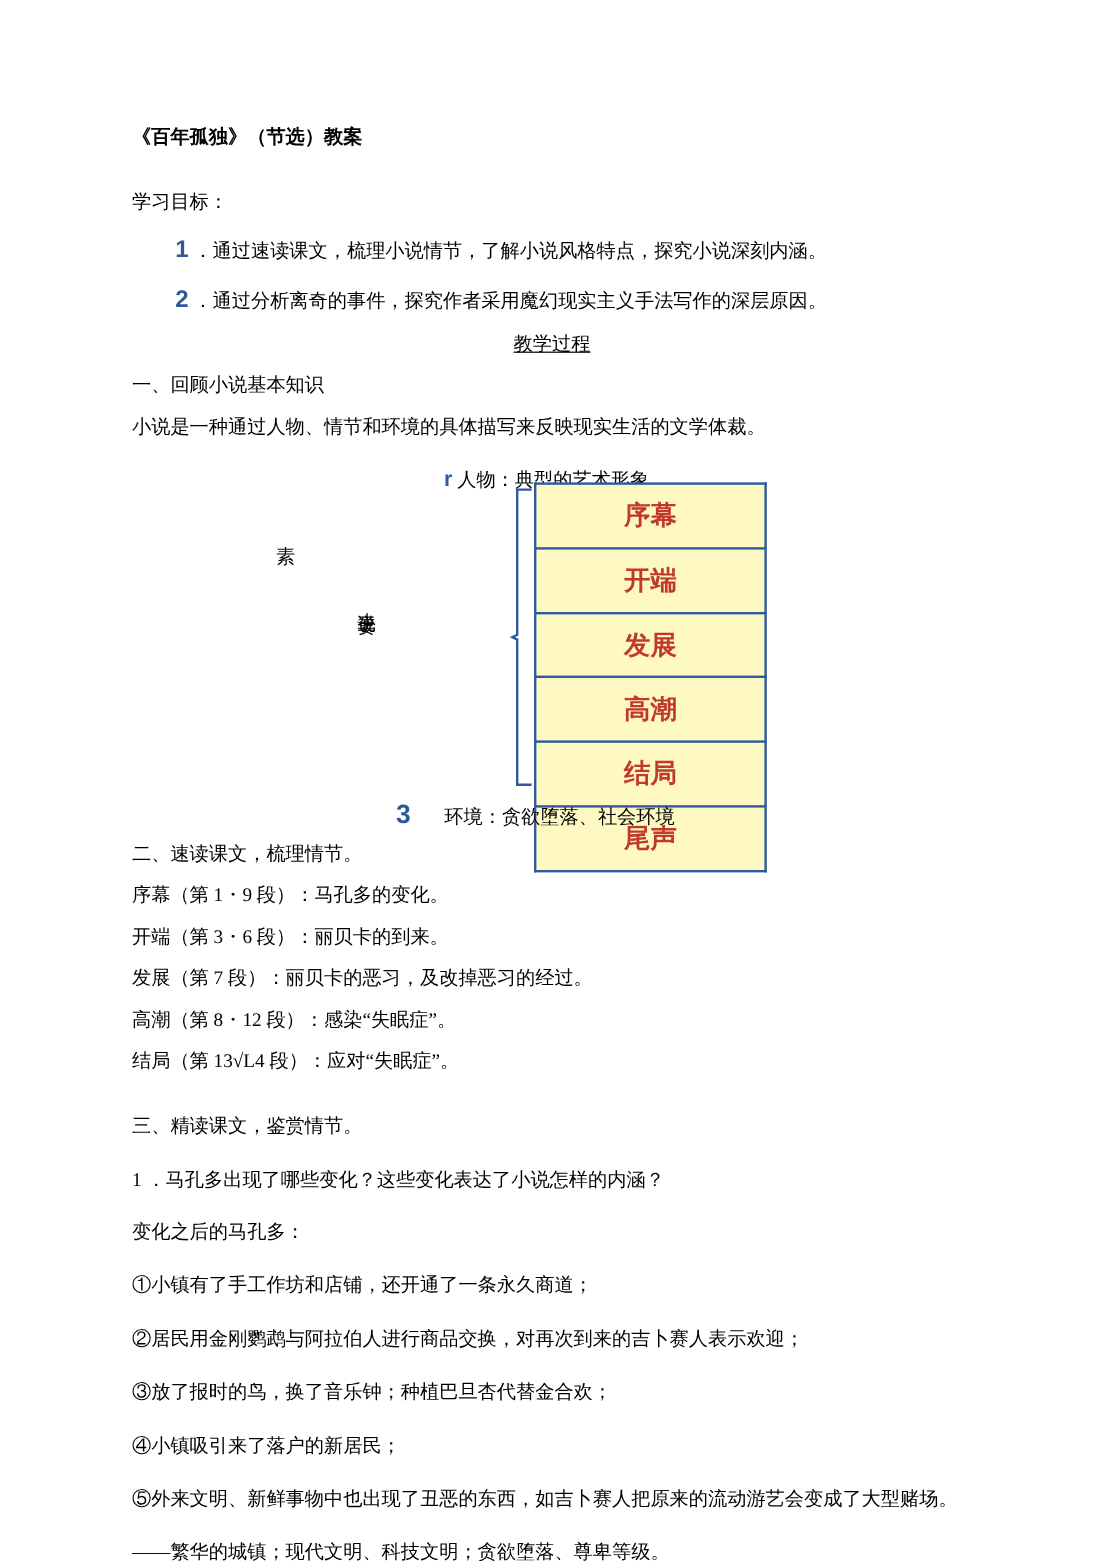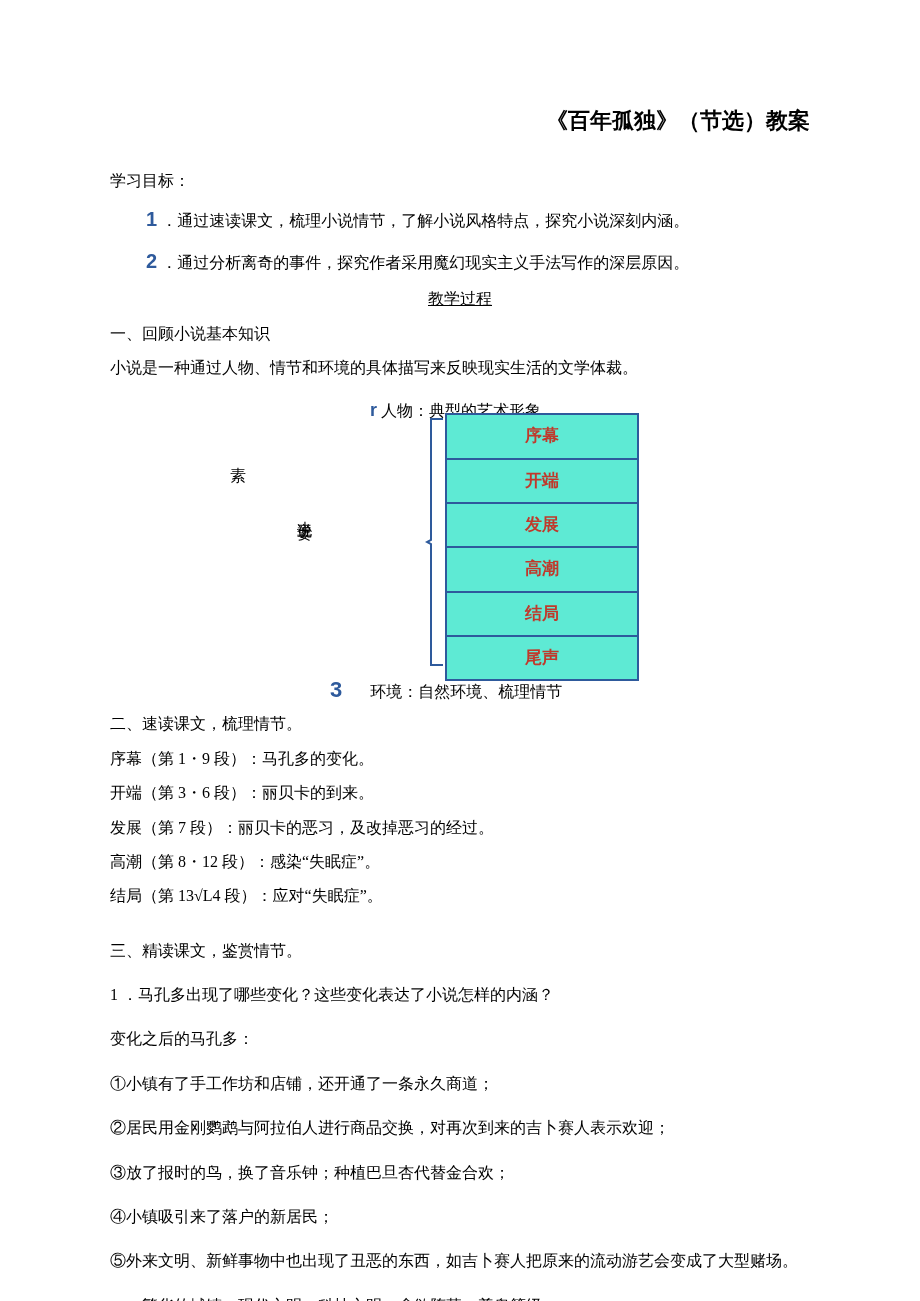--- a/index.html
+++ b/index.html
@@ -9,22 +9,22 @@
       padding: 0;
       width: 920px;
       color: #000;
       font-size: 16px;
       line-height: 1.9;
     }
     .page {
       padding: 100px 110px 60px 110px;
     }
     .title {
-      text-align: right;
-      font-size: 22px;
+      text-align: left;
+      font-size: 16px;
       font-weight: bold;
       margin-bottom: 24px;
       font-family: "SimHei", "黑体", sans-serif;
     }
     .subtitle-centered {
       text-align: center;
       margin: 4px 0;
       text-decoration: underline;
     }
     .goal-item {
@@ -83,22 +83,22 @@
       border-collapse: collapse;
     }
     .plot-table td {
       border: 2px solid #2e5a9c;
       width: 190px;
       padding: 5px 0;
       text-align: center;
       font-family: "SimHei", "黑体", sans-serif;
       font-weight: bold;
       color: #c0392b;
-      font-size: 17px;
-      background: #5eead4;
+      font-size: 22px;
+      background: #fef9c3;
     }
     .env-row {
       position: absolute;
       top: 280px;
       left: 220px;
       display: flex;
       align-items: baseline;
     }
     .env-num {
       font-family: Arial, sans-serif;
@@ -169,21 +169,21 @@
             <td>结局</td>
           </tr>
       <tr>
             <td>尾声</td>
           </tr>
     </tbody>
       </table>
 
     <div class="env-row">
       <span class="env-num">3</span>
-      <span>环境：自然环境、梳理情节</span>
+      <span>环境：贪欲堕落、社会环境</span>
     </div>
   </div>
 
   <div class="block">
     <div class="section-line">二、速读课文，梳理情节。</div>
     <div class="section-line">序幕（第 1・9 段）：马孔多的变化。</div>
     <div class="section-line">开端（第 3・6 段）：丽贝卡的到来。</div>
     <div class="section-line">发展（第 7 段）：丽贝卡的恶习，及改掉恶习的经过。</div>
     <div class="section-line">高潮（第 8・12 段）：感染“失眠症”。</div>
     <div class="section-line">结局（第 13√L4 段）：应对“失眠症”。</div>

